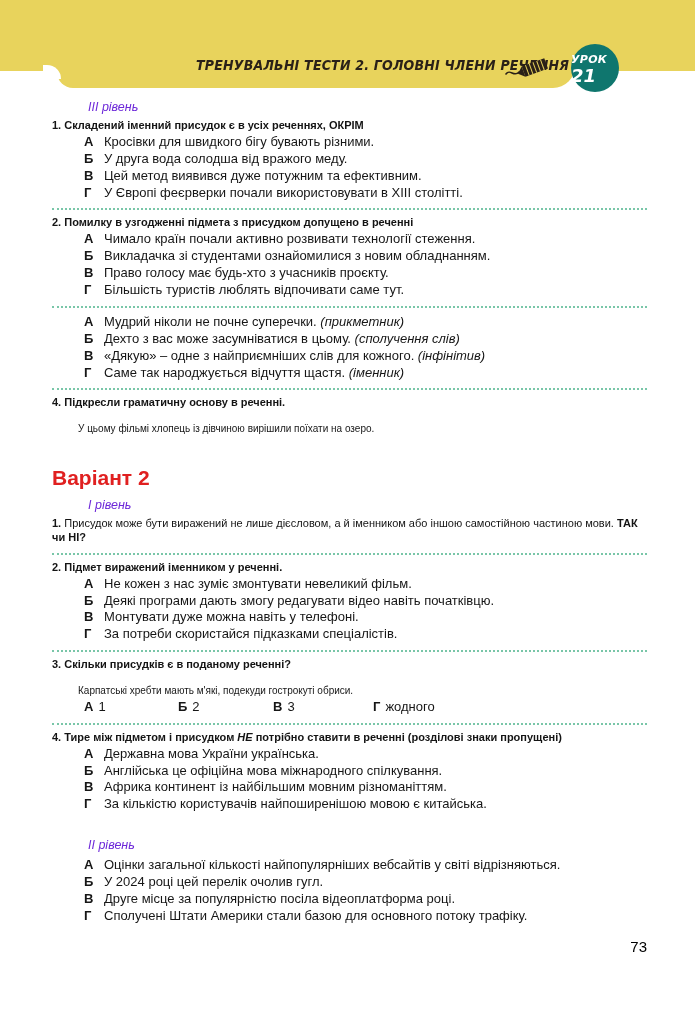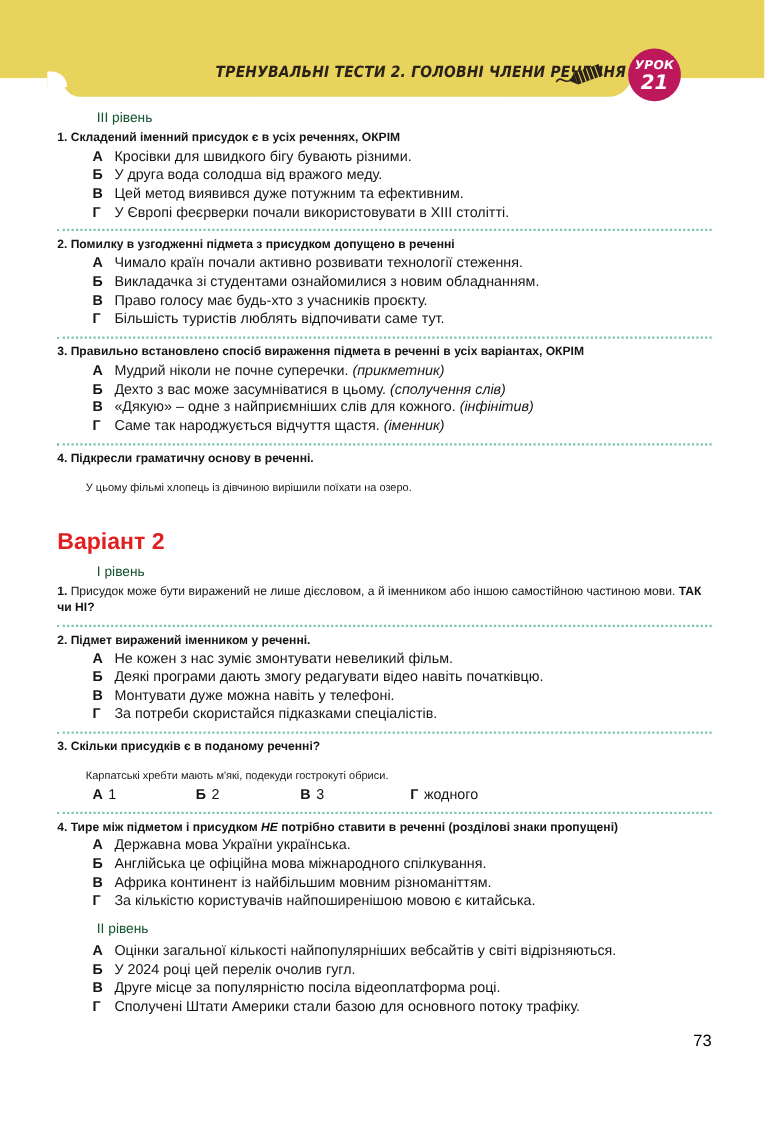--- a/index.html
+++ b/index.html
@@ -84,23 +84,23 @@
     width: 48px;
     height: 22px;
   }
   .lesson-badge {
     position: absolute;
     left: 571px;
     top: 44px;
     width: 48px;
     height: 48px;
     border-radius: 50%;
-    background: #be185d;
+    background: #0f766e;
     color: #ffffff;
-    text-align: center;
+    text-align: left;
     font-family: "DejaVu Sans", sans-serif;
     font-style: italic;
     line-height: 1;
   }
   .lesson-badge .badge-word {
     display: block;
     font-size: 11px;
     font-weight: 700;
     padding-top: 10px;
     letter-spacing: 0.3px;
@@ -118,24 +118,25 @@
     left: 0;
     top: 92px;
     width: 695px;
   }
   .inner {
     margin: 0 48px 0 52px;
   }
 
   .level-label {
     font-size: 12.5px;
-    color: #14532d;
+    font-style: italic;
+    color: #6d28d9;
     margin: 8px 0 3px 36px;
   }
-  .level-label.tight { margin-top: 6px; }
+  .level-label.tight { margin-top: 22px; }
 
   .qblock {
     padding: 2px 0 3px 0;
   }
   .q-stem {
     font-size: 11px;
     font-weight: 700;
     line-height: 1.26;
     color: #141414;
     margin: 0 0 1px 0;
@@ -294,21 +295,20 @@
         <li class="opt">
           <span class="opt-key">Г</span>
           <span class="opt-text">Більшість туристів люблять відпочивати саме тут.</span>
         </li>
       </ul>
     </div>
 
     <div class="divider"></div>
 
     <div class="qblock">
-      <div class="q-stem">3. Правильно встановлено спосіб вираження підмета в реченні в усіх варіантах, ОКРІМ</div>
       <ul class="options">
         <li class="opt">
           <span class="opt-key">А</span>
           <span class="opt-text"><span>Мудрий ніколи не почне суперечки. </span><span class="note">(прикметник)</span></span>
         </li>
         <li class="opt">
           <span class="opt-key">Б</span>
           <span class="opt-text"><span>Дехто з вас може засумніватися в цьому. </span><span class="note">(сполучення слів)</span></span>
         </li>
         <li class="opt">

